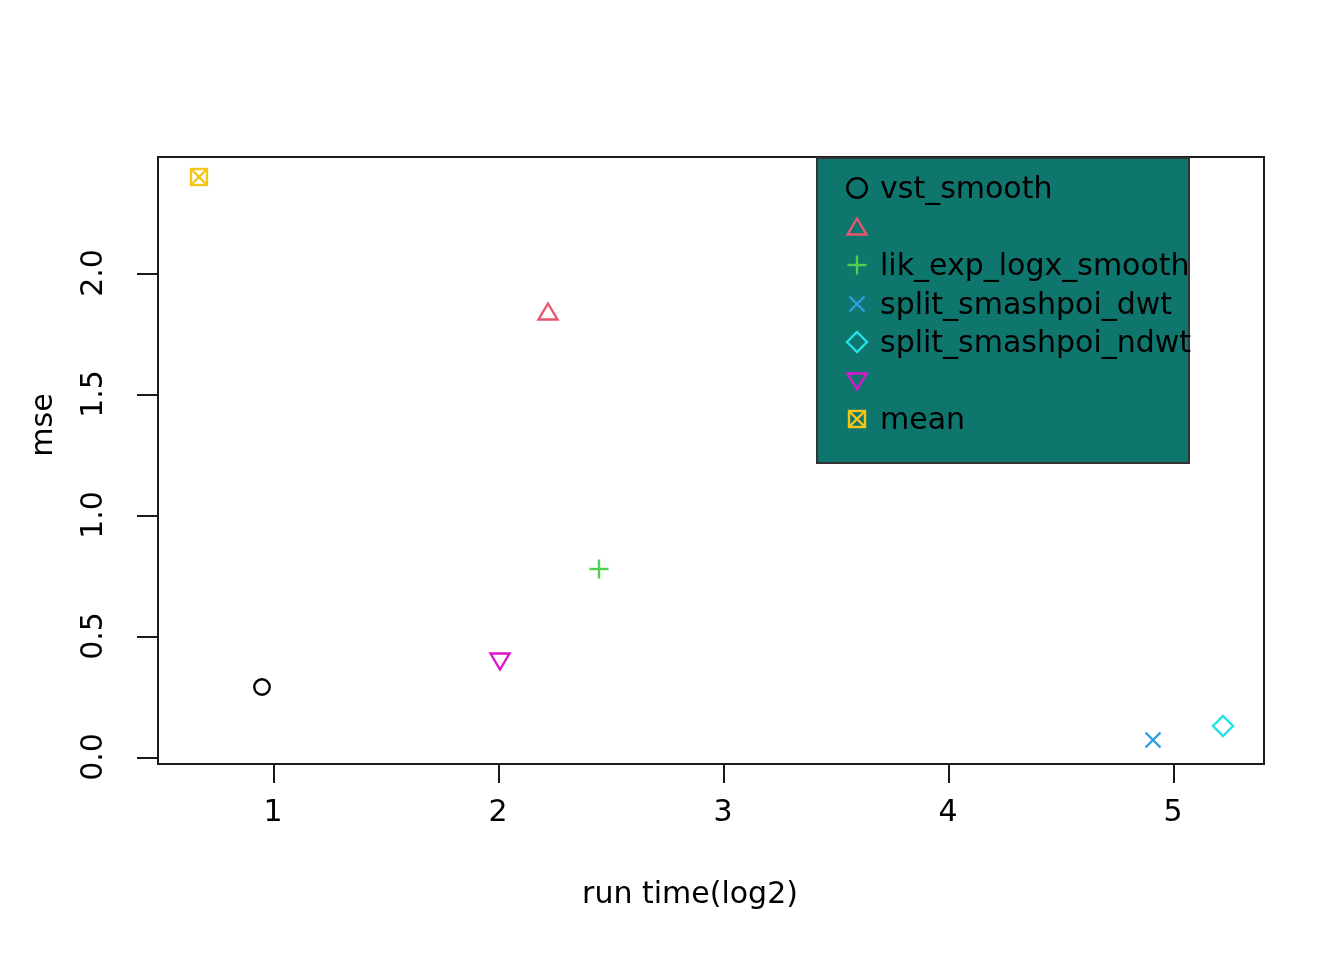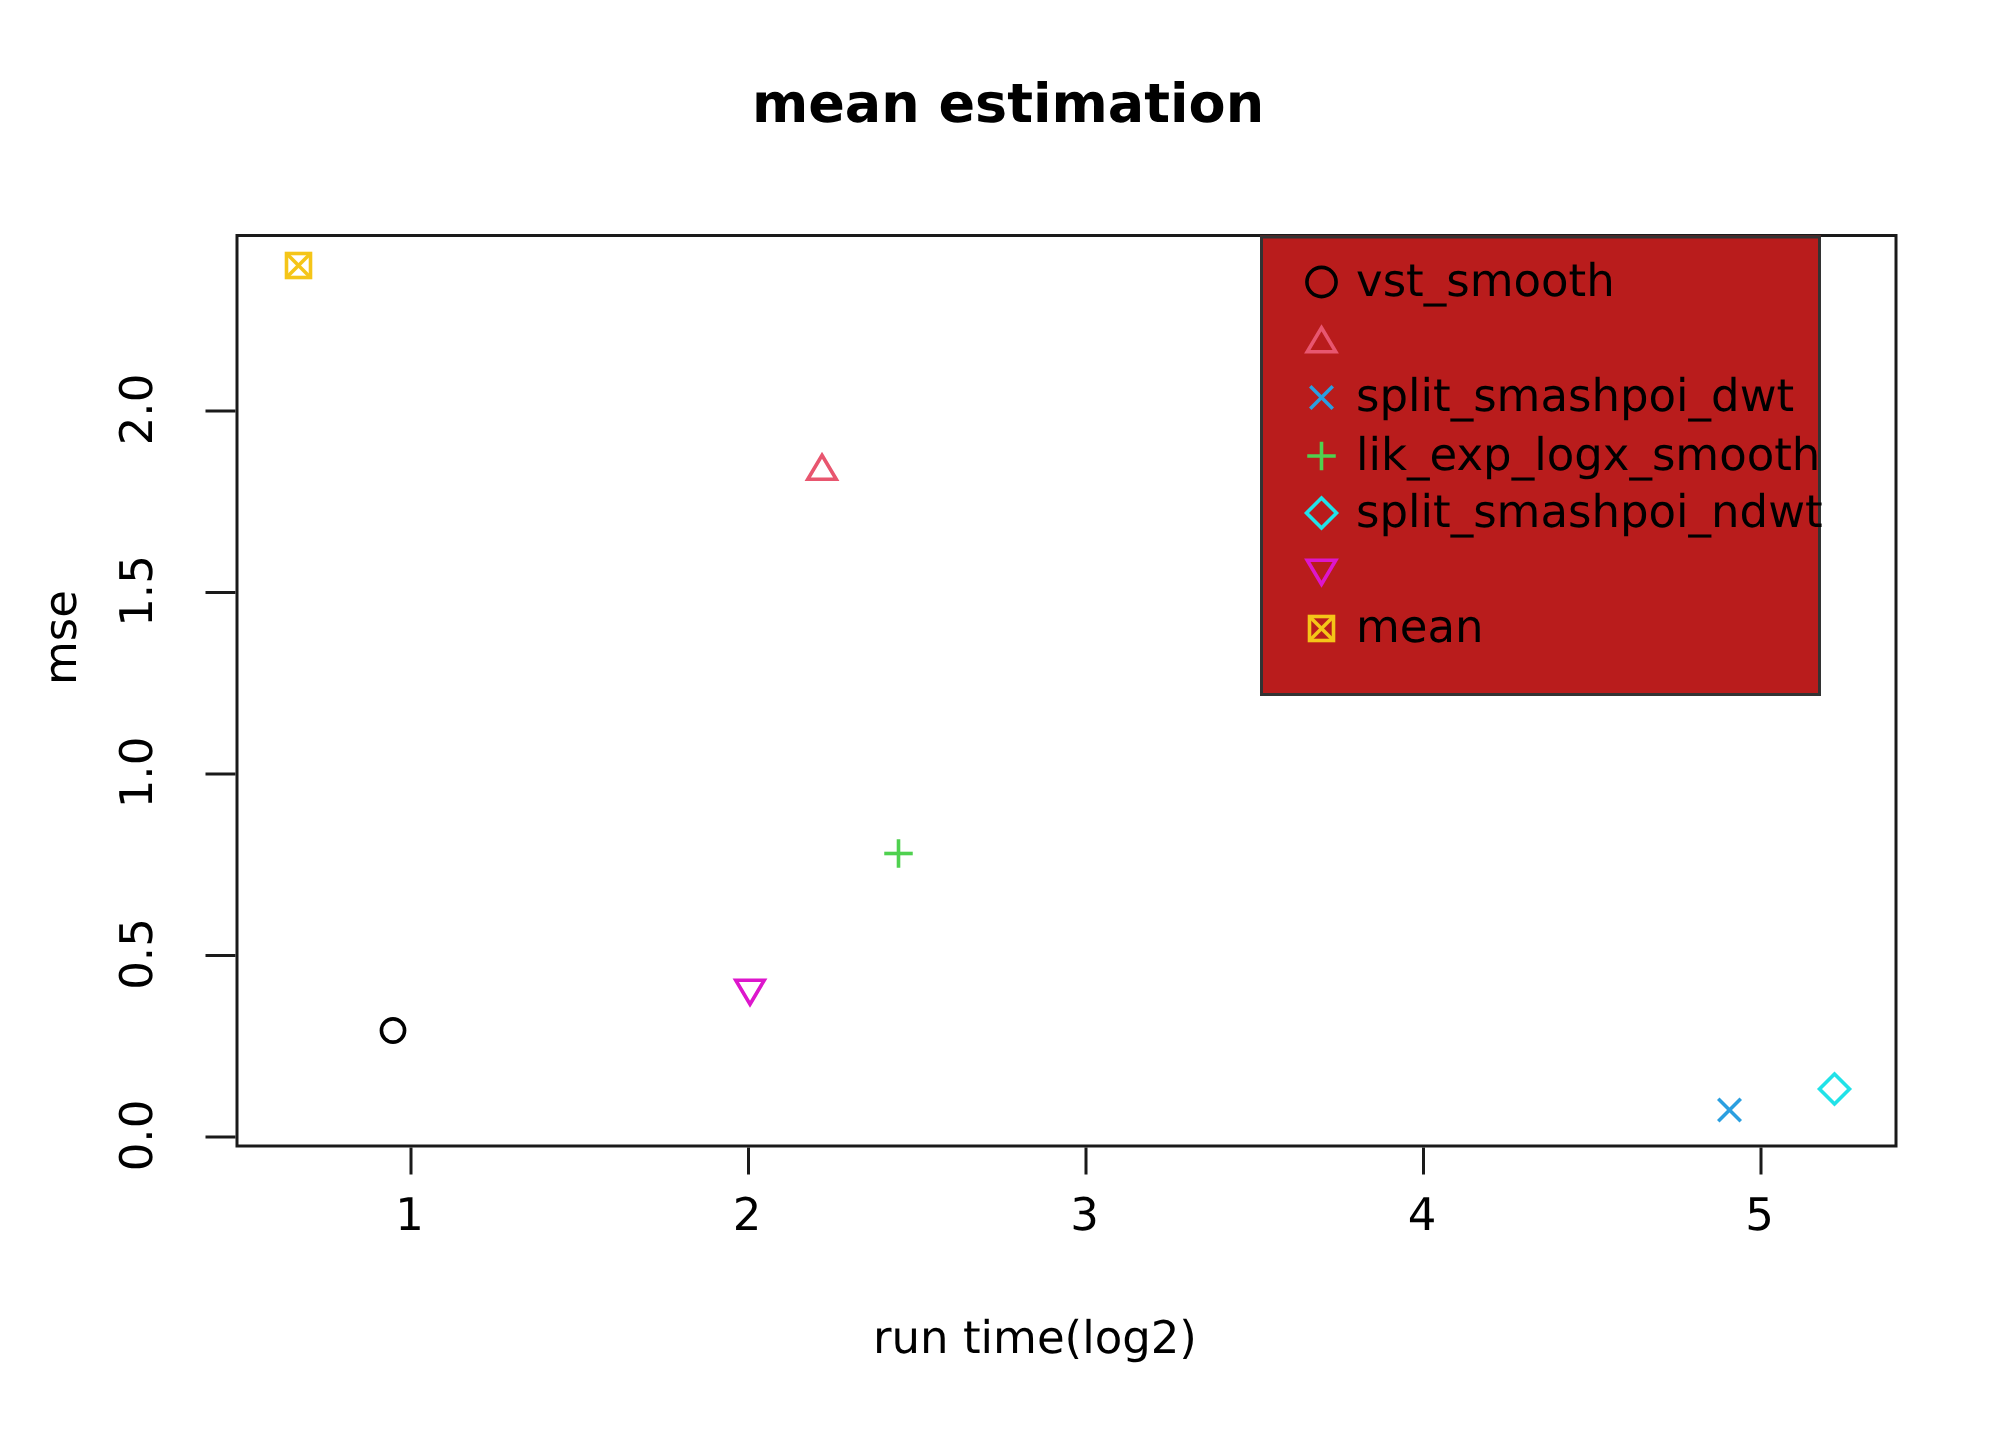--- a/index.html
+++ b/index.html
@@ -123,27 +123,27 @@
   
   .marker {
     position: absolute;
     transform: translate(-50%, -50%);
     pointer-events: auto;
   }
 
   
   #legend-box {
     position: absolute;
-    left: 840px;
+    left: 816px;
     top: 157px;
     width: 374px;
     height: 307px;
     border: 2px solid #333333;
     box-sizing: border-box;
-    background: #b91c1c;
+    background: #0f766e;
   }
   #legend-items {
     position: absolute;
     left: 0;
     top: 10px;
     width: 100%;
   }
   .legend-row {
     display: flex;
     align-items: center;
@@ -163,21 +163,20 @@
     line-height: 1;
     white-space: nowrap;
     color: #000000;
   }
 </style>
 </head>
 <body>
 
 <div id="figure">
 
-  <div id="chart-title">mean estimation</div>
 
   <div id="plot-frame"></div>
 
   <div id="y-axis-ticks">
       <div class="y-tick-mark" style="top: 757px;"></div>
       <div class="y-tick-label-wrap" style="top: 757px;">
         <div class="y-tick-label-inner">0.0</div>
       </div>
       <div class="y-tick-mark" style="top: 636px;"></div>
       <div class="y-tick-label-wrap" style="top: 636px;">
@@ -256,34 +255,34 @@
         <div class="legend-row">
           <span class="legend-symbol">
             <svg width="30" height="30" viewBox="0 0 30 30">
               <polygon points="15,6.5 24.5,22.5 5.5,22.5" fill="none" stroke="#e8566f" stroke-width="2.4" stroke-linejoin="miter"></polygon>
             </svg>
           </span>
         </div>
         <div class="legend-row">
           <span class="legend-symbol">
             <svg width="30" height="30" viewBox="0 0 30 30">
+              <line x1="5.5" y1="15" x2="24.5" y2="15" stroke="#4fd14f" stroke-width="2.4"></line>
+              <line x1="15" y1="5.5" x2="15" y2="24.5" stroke="#4fd14f" stroke-width="2.4"></line>
+            </svg>
+          </span>
+          <span class="legend-label">lik_exp_logx_smooth</span>
+        </div>
+        <div class="legend-row">
+          <span class="legend-symbol">
+            <svg width="30" height="30" viewBox="0 0 30 30">
               <line x1="7.5" y1="7.5" x2="22.5" y2="22.5" stroke="#2b9fe0" stroke-width="2.4"></line>
               <line x1="22.5" y1="7.5" x2="7.5" y2="22.5" stroke="#2b9fe0" stroke-width="2.4"></line>
             </svg>
           </span>
           <span class="legend-label">split_smashpoi_dwt</span>
-        </div>
-        <div class="legend-row">
-          <span class="legend-symbol">
-            <svg width="30" height="30" viewBox="0 0 30 30">
-              <line x1="5.5" y1="15" x2="24.5" y2="15" stroke="#4fd14f" stroke-width="2.4"></line>
-              <line x1="15" y1="5.5" x2="15" y2="24.5" stroke="#4fd14f" stroke-width="2.4"></line>
-            </svg>
-          </span>
-          <span class="legend-label">lik_exp_logx_smooth</span>
         </div>
         <div class="legend-row">
           <span class="legend-symbol">
             <svg width="30" height="30" viewBox="0 0 30 30">
               <polygon points="15,5 25,15 15,25 5,15" fill="none" stroke="#21e2e8" stroke-width="2.4"></polygon>
             </svg>
           </span>
           <span class="legend-label">split_smashpoi_ndwt</span>
         </div>
         <div class="legend-row">

